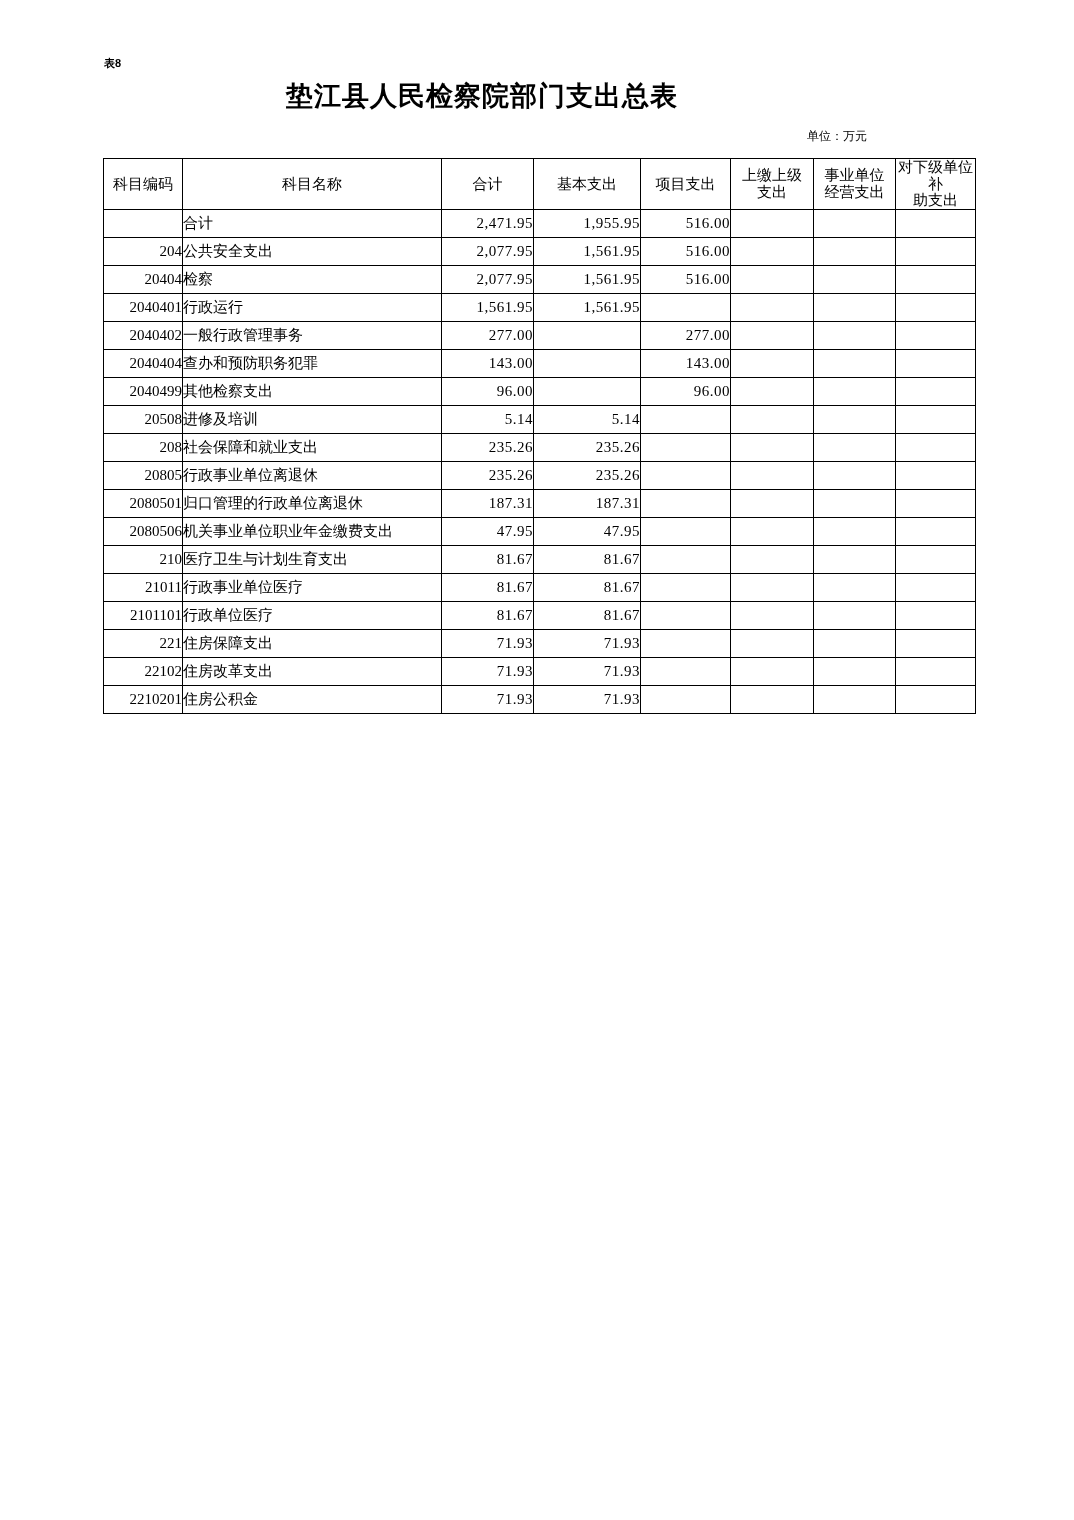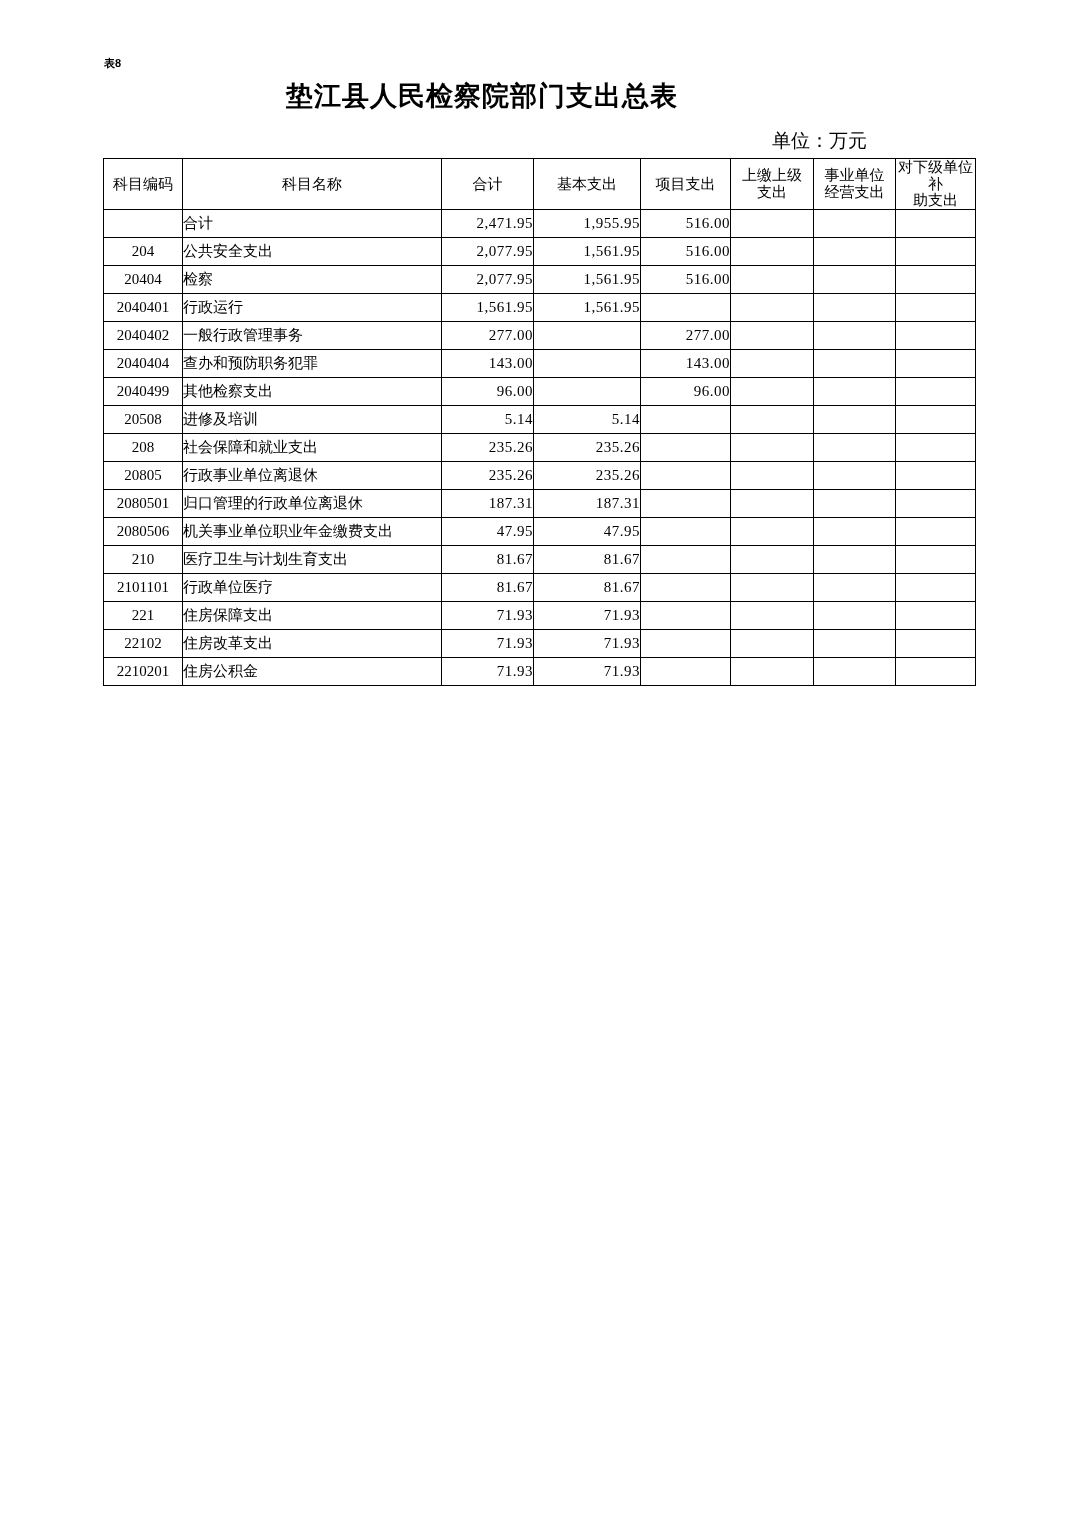--- a/index.html
+++ b/index.html
@@ -37,21 +37,21 @@
     text-align: center;
     font-family: "Liberation Sans", "DejaVu Sans", sans-serif;
     font-size: 27px;
     font-weight: bold;
     letter-spacing: 1px;
   }
   .unit-note {
     position: absolute;
     right: 97px;
     top: 128px;
-    font-size: 19px;
+    font-size: 12px;
     font-family: "Liberation Serif", serif;
   }
   .table-wrap {
     position: absolute;
     left: 103px;
     top: 158px;
     width: 872px;
   }
   table.main {
     border-collapse: collapse;
@@ -75,21 +75,21 @@
   .c-code   { width: 79px; }
   .c-name   { width: 259px; }
   .c-total  { width: 92px; }
   .c-basic  { width: 107px; }
   .c-proj   { width: 90px; }
   .c-up     { width: 83px; }
   .c-oper   { width: 82px; }
   .c-sub    { width: 80px; }
 
   td.code {
-    text-align: center;
+    text-align: right;
     padding-left: 5px;
     font-size: 15px;
   }
   td.name {
     text-align: left;
     font-size: 15px;
   }
   td.num {
     text-align: right;
     padding-right: 7px;
@@ -270,20 +270,30 @@
             <td class="code">210</td>
             <td class="name ind1">医疗卫生与计划生育支出</td>
             <td class="num">81.67</td>
             <td class="num">81.67</td>
             <td class="num"></td>
             <td class="num"></td>
             <td class="num"></td>
             <td class="num"></td>
           </tr>
           <tr>
+            <td class="code">21011</td>
+            <td class="name ind2">行政事业单位医疗</td>
+            <td class="num">81.67</td>
+            <td class="num">81.67</td>
+            <td class="num"></td>
+            <td class="num"></td>
+            <td class="num"></td>
+            <td class="num"></td>
+          </tr>
+          <tr>
             <td class="code">2101101</td>
             <td class="name ind3">行政单位医疗</td>
             <td class="num">81.67</td>
             <td class="num">81.67</td>
             <td class="num"></td>
             <td class="num"></td>
             <td class="num"></td>
             <td class="num"></td>
           </tr>
           <tr>

